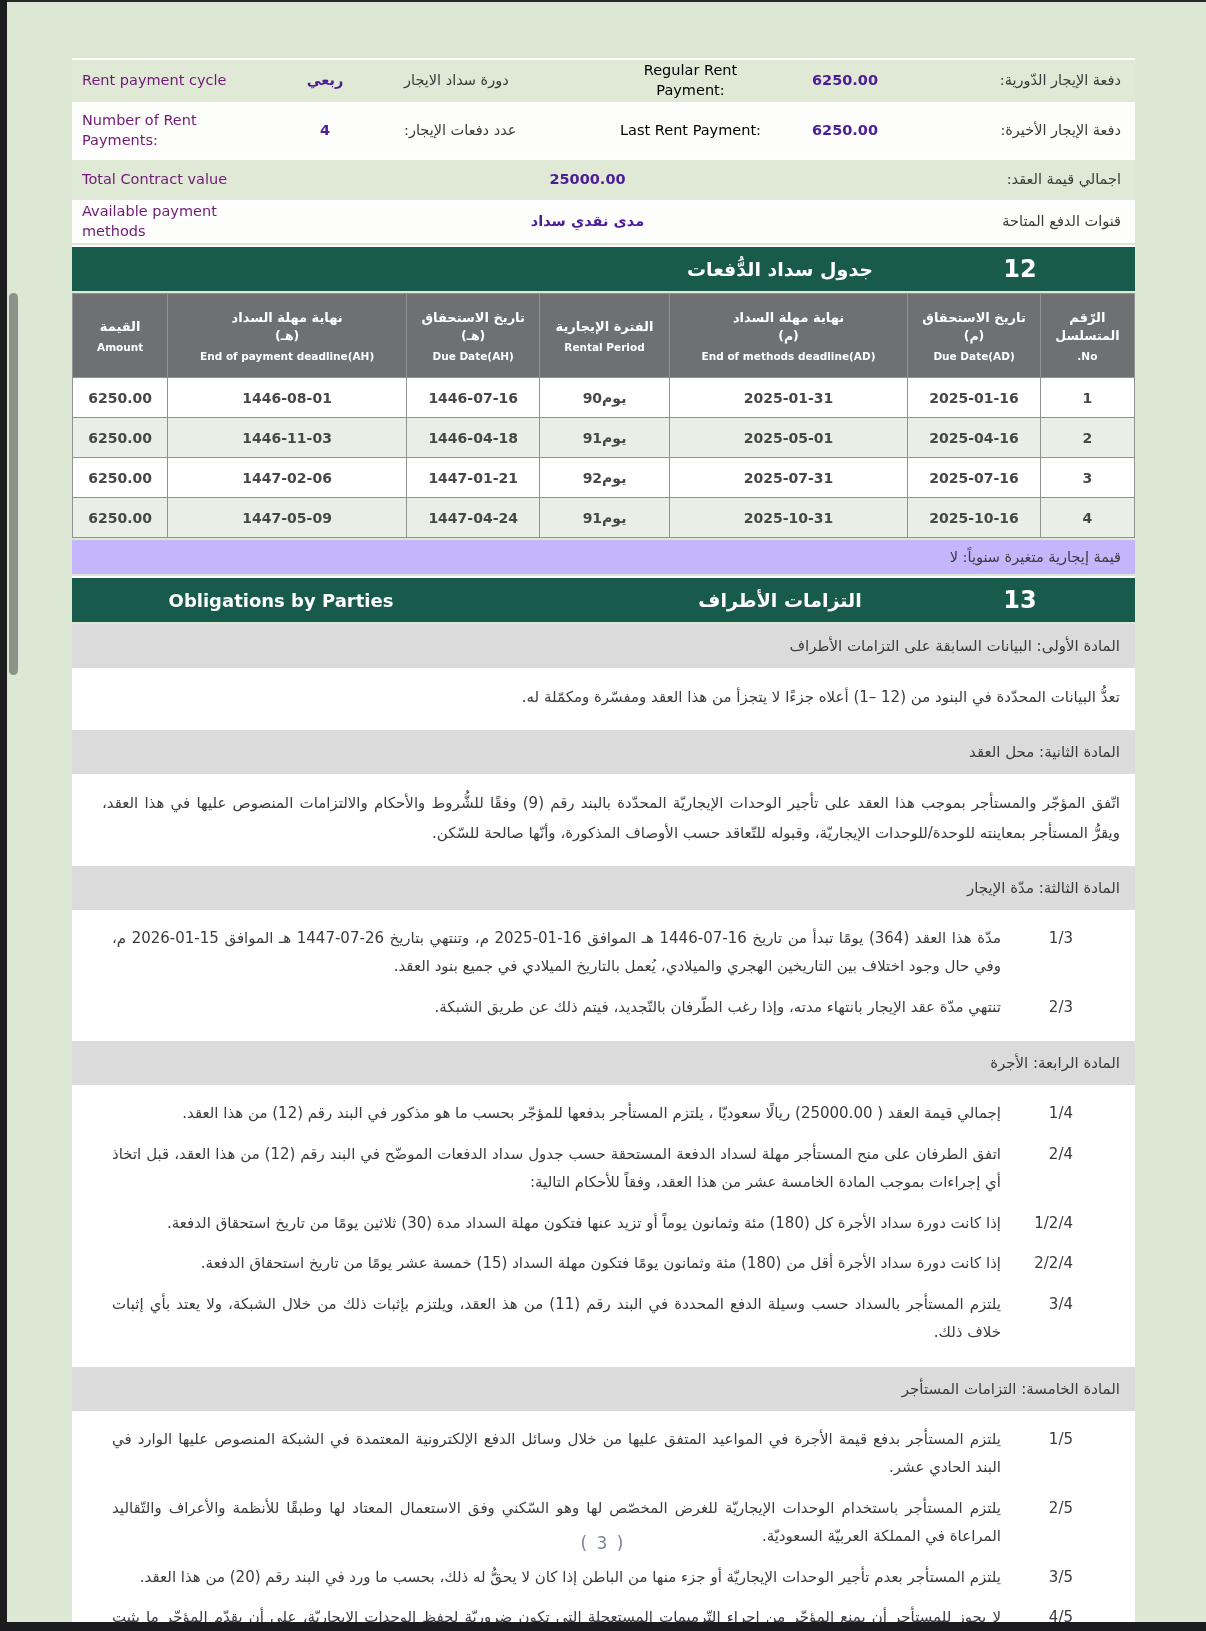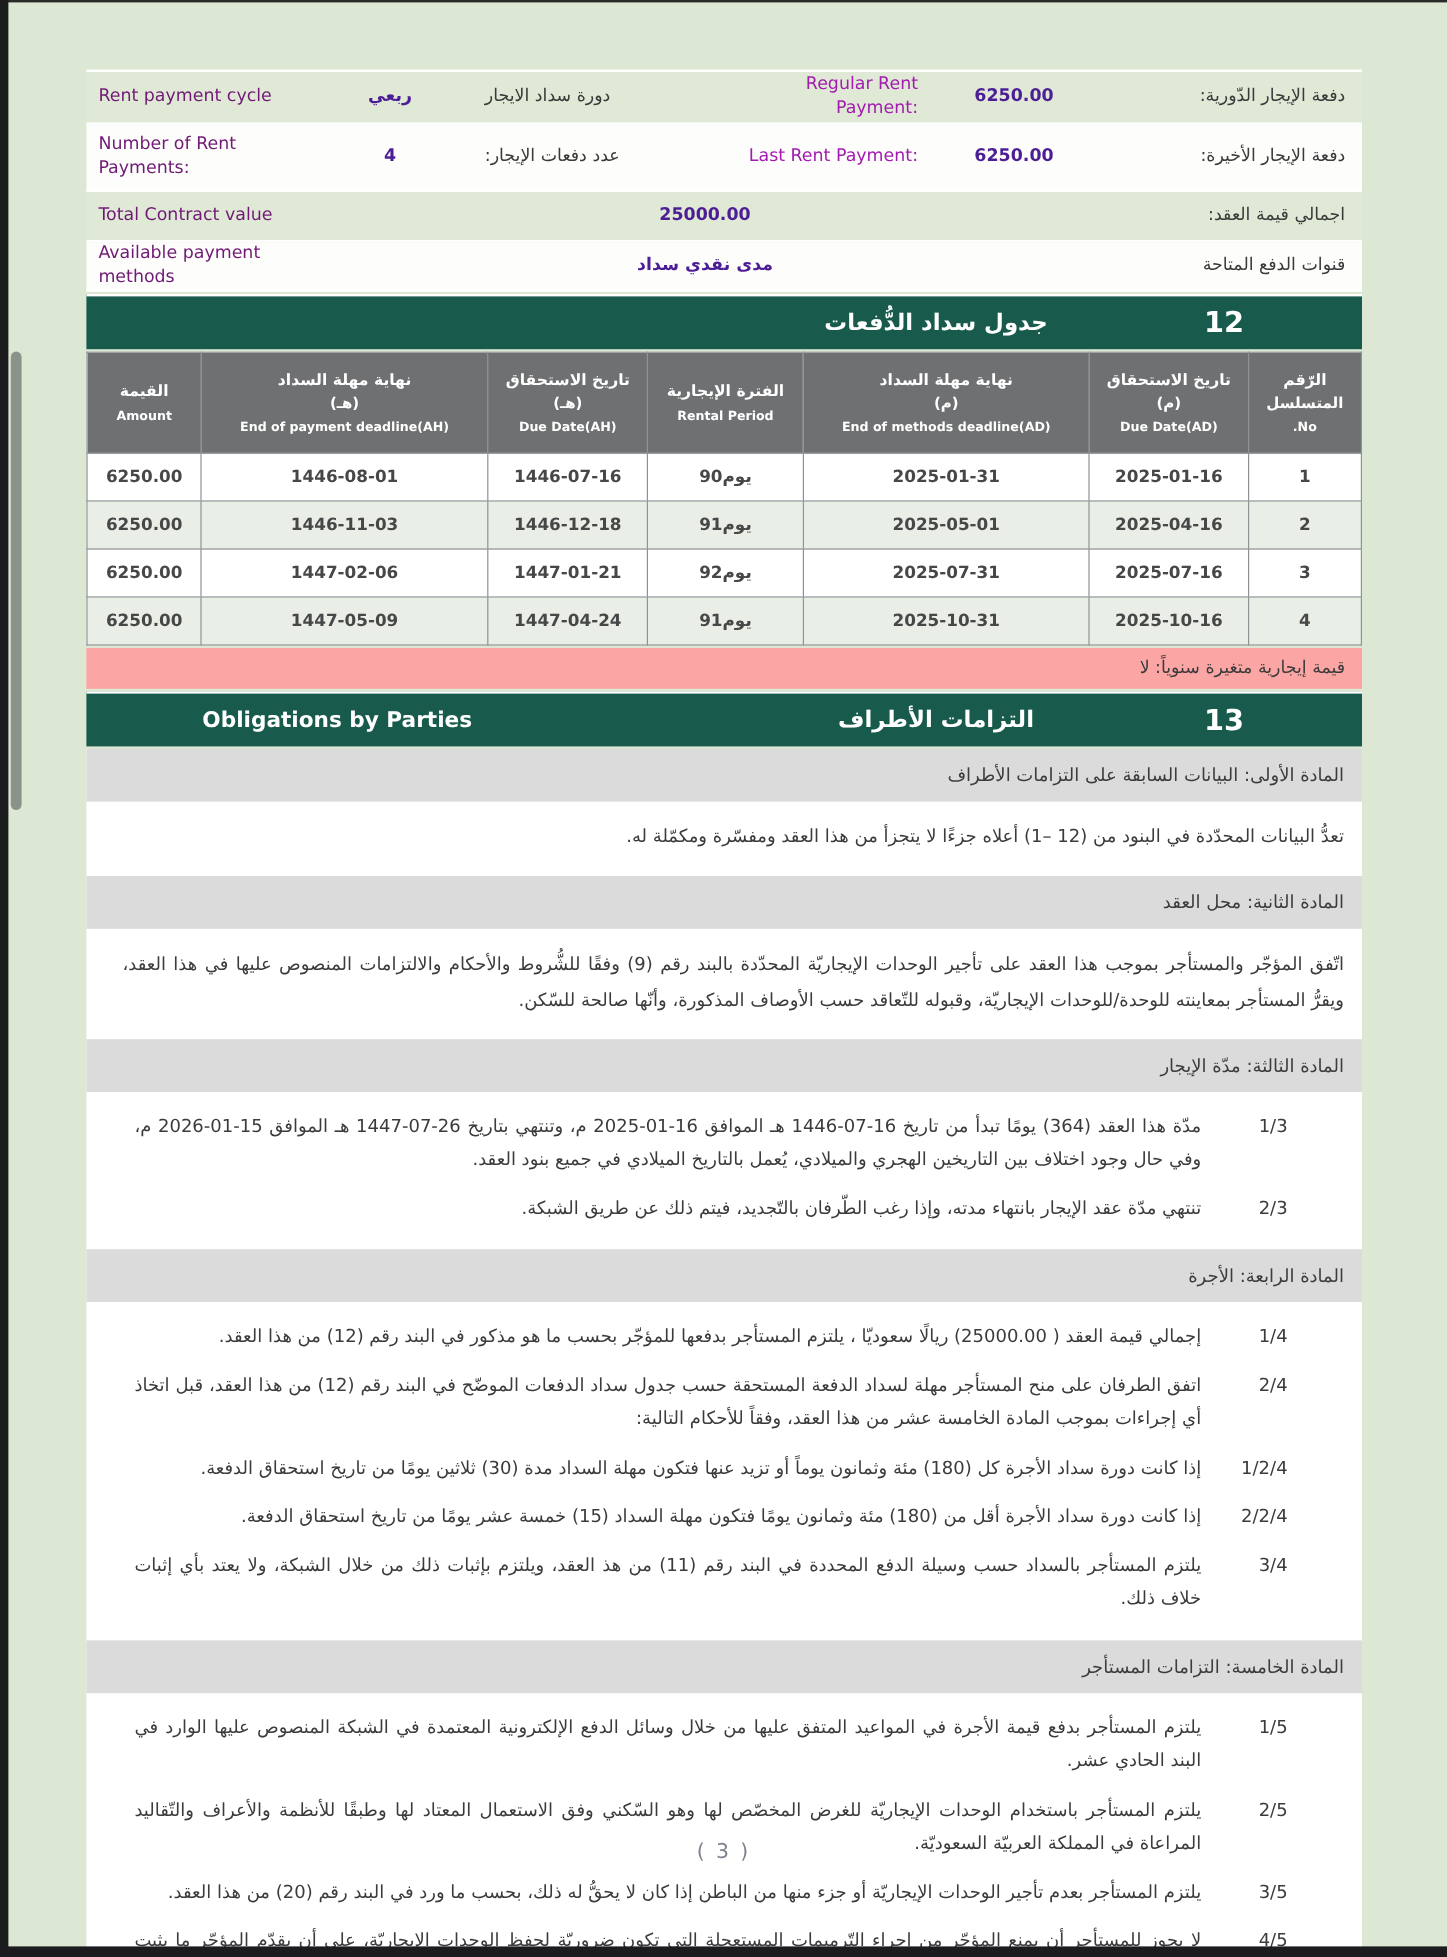--- a/index.html
+++ b/index.html
@@ -28,42 +28,42 @@
   .srow6{grid-template-columns:210px 160px 155px 210px 150px 1fr;}
   .srow3{grid-template-columns:210px 675px 1fr;}
   .r1{min-height:44px;}
   .r2{min-height:56px;}
   .r3{min-height:42px;}
   .r4{min-height:38px;}
   .cell{font-size:14.5px;line-height:1.35;}
   .cell.ar{text-align:right;padding-right:14px;}
   .cell.ar2{text-align:left;padding-left:4px;}
   .cell.val{text-align:center;font-weight:700;color:#4c1d95;}
-  .cell.en{direction:ltr;text-align:right;padding-left:6px;color:#a21caf;}
+  .cell.en{direction:ltr;text-align:center;padding-left:6px;color:#000000;}
   .cell.en2{direction:ltr;text-align:left;padding-left:10px;padding-right:12px;color:#701a75;}
 
   
   .bar{margin-top:2px;border-top:2px solid #fff;height:46px;background:var(--header-green);
        display:grid;grid-template-columns:55px 120px 360px 110px 1fr;align-items:center;color:#fff;}
   .bar-no{grid-column:2;text-align:center;font-size:24px;font-weight:700;}
   .bar-ar{grid-column:3;text-align:center;font-size:19px;font-weight:700;}
   .bar-en{grid-column:5;text-align:center;font-size:18px;font-weight:700;direction:ltr;}
 
   
   table.sched{width:100%;border-collapse:collapse;margin-top:2px;background:#fff;}
   table.sched th,table.sched td{border:1px solid #909294;text-align:center;vertical-align:middle;}
   table.sched thead th{background:var(--table-header-gray);color:#fff;padding:8px 4px;height:84px;}
   .h-ar{font-size:13px;font-weight:700;line-height:1.5;}
   .h-sub{font-size:12.5px;font-weight:700;line-height:1.5;}
   .h-en{font-size:10.5px;font-weight:600;direction:ltr;margin-top:3px;line-height:1.4;}
   table.sched tbody td{height:40px;font-size:14px;font-weight:600;color:#474747;}
   table.sched tbody tr:nth-child(even) td{background:var(--row-tint);}
 
   
-  .note{margin-top:2px;background:#fca5a5;min-height:34px;display:flex;align-items:center;
+  .note{margin-top:2px;background:#c4b5fd;min-height:34px;display:flex;align-items:center;
         justify-content:flex-start;padding-right:14px;font-size:14.5px;color:#3b3b3b;}
 
   
   .oblig{background:#fff;margin-top:0;padding-bottom:20px;}
   .band{background:var(--band-gray);min-height:44px;display:flex;align-items:center;
         padding-right:15px;font-size:15px;color:#3c3c3c;margin-top:2px;}
   .para{padding:15px 15px 16px 30px;font-size:15px;line-height:1.95;text-align:justify;color:#3b3b3b;}
   .items{padding:8px 0 12px 0;}
   .item{display:flex;padding:6px 62px 6px 40px;font-size:15px;line-height:1.9;color:#3b3b3b;}
   .item .num{flex:0 0 40px;text-align:right;margin-left:32px;}
@@ -171,21 +171,21 @@
           <td dir="ltr">90يوم</td>
           <td>1446-07-16</td>
           <td>1446-08-01</td>
           <td>6250.00</td>
         </tr>
         <tr>
           <td>2</td>
           <td>2025-04-16</td>
           <td>2025-05-01</td>
           <td dir="ltr">91يوم</td>
-          <td>1446-12-18</td>
+          <td>1446-04-18</td>
           <td>1446-11-03</td>
           <td>6250.00</td>
         </tr>
         <tr>
           <td>3</td>
           <td>2025-07-16</td>
           <td>2025-07-31</td>
           <td dir="ltr">92يوم</td>
           <td>1447-01-21</td>
           <td>1447-02-06</td>

